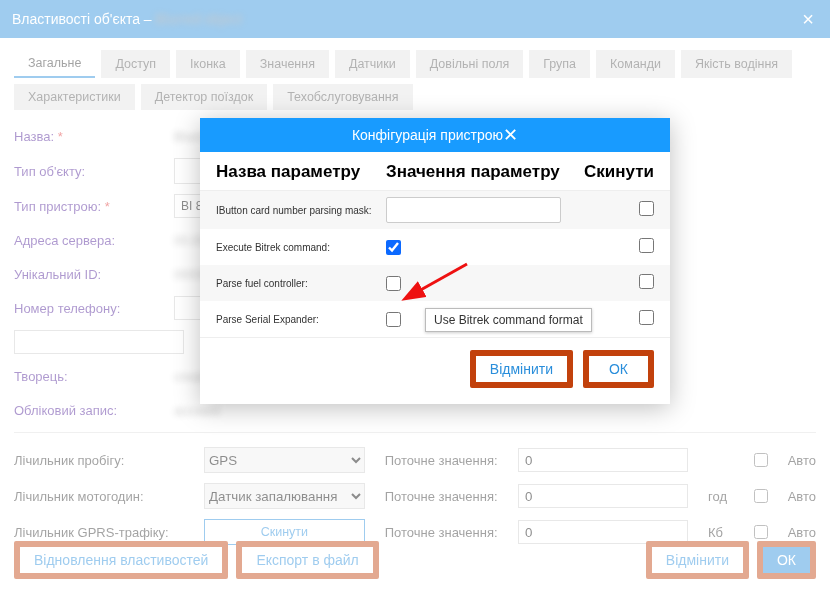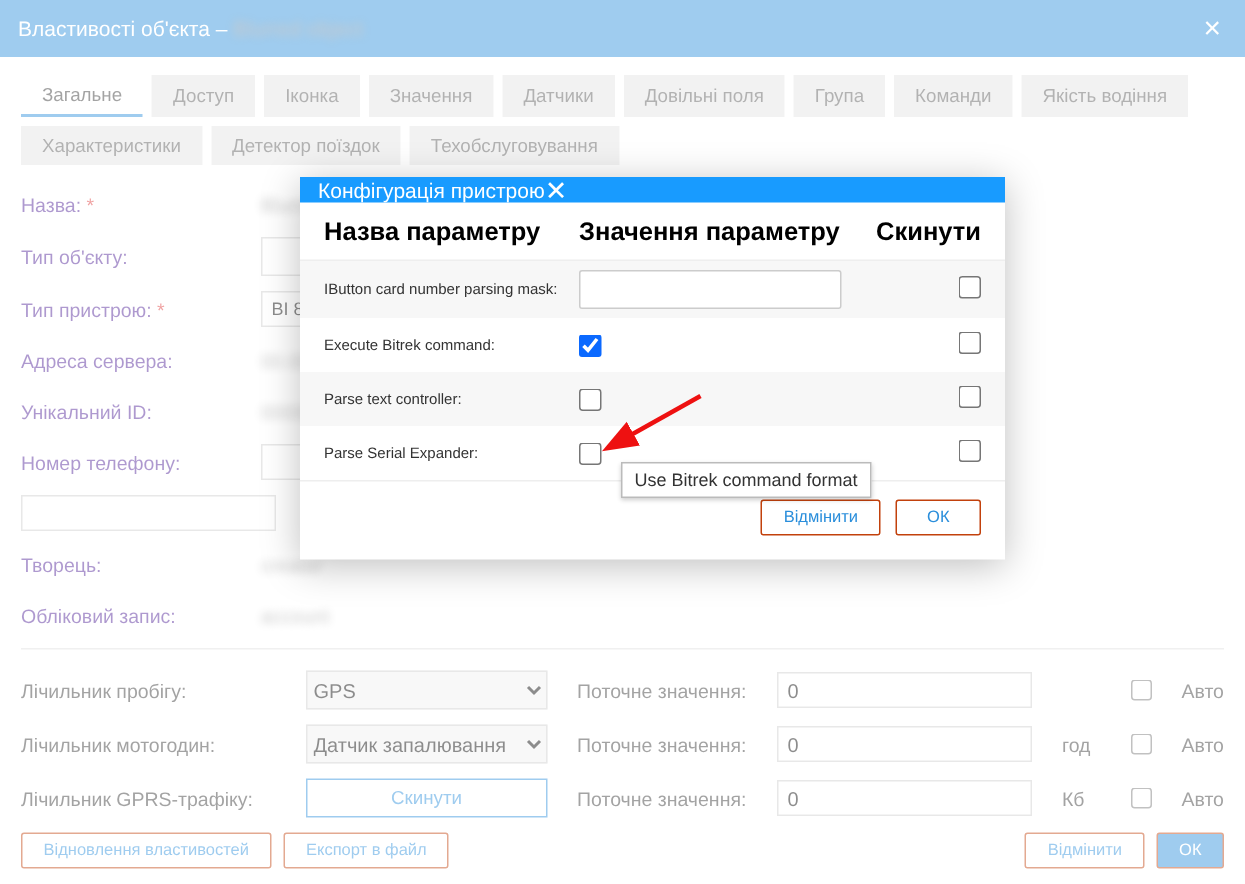--- a/index.html
+++ b/index.html
@@ -21,28 +21,28 @@
 .inp.w360{width:170px}
 .sel{height:26px;border:1px solid #ccc;background:#fff;padding:0 6px;width:170px}
 .hr{border:0;border-top:1px solid #ddd;margin:4px 0 14px}
 .counter-row{display:flex;align-items:center;margin-bottom:10px;gap:20px}
 .counter-row .lab{width:180px}
 .counter-row .sel2{width:170px;height:26px;border:1px solid #ccc}
 .counter-row .cur{width:120px}
 .counter-row .val{width:170px;height:24px;border:1px solid #ccc;padding:0 6px}
 .counter-row .unit{width:28px}
 .cb{width:14px;height:14px}
-.btn{border:1px solid #c2410c;background:#fff;color:#2a8edb;padding:5px 14px;font-size:11px;cursor:pointer;border-radius:2px}
+.btn{border:6px solid #c2410c;background:#fff;color:#2a8edb;padding:5px 14px;font-size:14px;cursor:pointer;border-radius:2px}
 .btn.primary{background:#2a8edb;color:#fff}
 .footer{position:absolute;bottom:10px;left:14px;right:14px;display:flex;justify-content:space-between}
 .footer .left,.footer .right{display:flex;gap:8px}
 
 .overlay{position:absolute;inset:0;background:rgba(255,255,255,.55)}
 .modal{position:absolute;top:118px;left:200px;width:470px;background:#fff;box-shadow:0 4px 24px rgba(0,0,0,.25);z-index:5}
-.m-head{background:#189bff;color:#fff;display:flex;justify-content:flex-start;align-items:center;padding:0 12px;height:17px;font-size:14px}
+.m-head{background:#189bff;color:#fff;display:flex;justify-content:center;align-items:center;padding:0 12px;height:34px;font-size:14px}
 .m-head .x{cursor:pointer;font-size:18px}
 .m-cols{display:flex;padding:10px 16px 8px;font-weight:600;font-size:17px;border-bottom:1px solid #eee}
 .c1{width:170px}
 .c2{width:190px}
 .c3{text-align:right;flex:1}
 .m-body{max-height:210px;overflow-y:auto;position:relative}
 .m-row{display:flex;align-items:center;padding:6px 16px;min-height:36px}
 .m-row:nth-child(odd){background:#f7f7f7}
 .m-row .c1{font-size:10px;color:#333}
 .m-row .c2{display:flex;align-items:center}
@@ -183,21 +183,21 @@
         <div class="c3"><input type="checkbox" style=""></div>
       </div>
       <div class="m-row">
         <div class="c1">Execute Bitrek command:</div>
         <div class="c2">
           <input type="checkbox" checked="" style="">
         </div>
         <div class="c3"><input type="checkbox" style=""></div>
       </div>
       <div class="m-row">
-        <div class="c1">Parse text controller:</div>
+        <div class="c1">Parse fuel controller:</div>
         <div class="c2">
           <input type="checkbox" style="">
         </div>
         <div class="c3"><input type="checkbox" style=""></div>
       </div>
       <div class="m-row">
         <div class="c1">Parse Serial Expander:</div>
         <div class="c2">
           <input type="checkbox" style="">
         </div>
@@ -212,14 +212,14 @@
   <div class="arrow" style="top:146px;left:212px">
     <svg width="60" height="40">
         <defs>
           <marker id="ah" markerWidth="10" markerHeight="10" refX="2" refY="3" orient="auto">
             <path d="M0,0 L0,6 L8,3 z" fill="#e11"></path>
           </marker>
         </defs>
         <line x1="55" y1="0" x2="5" y2="28" stroke="#e11" stroke-width="3" marker-end="url(#ah)"></line>
       </svg>
   </div>
-  <div class="tip" style="top:190px;left:214px">Use Bitrek command format</div>
+  <div class="tip" style="top:190px;left:225px">Use Bitrek command format</div>
 </div>
 
 </body></html>

